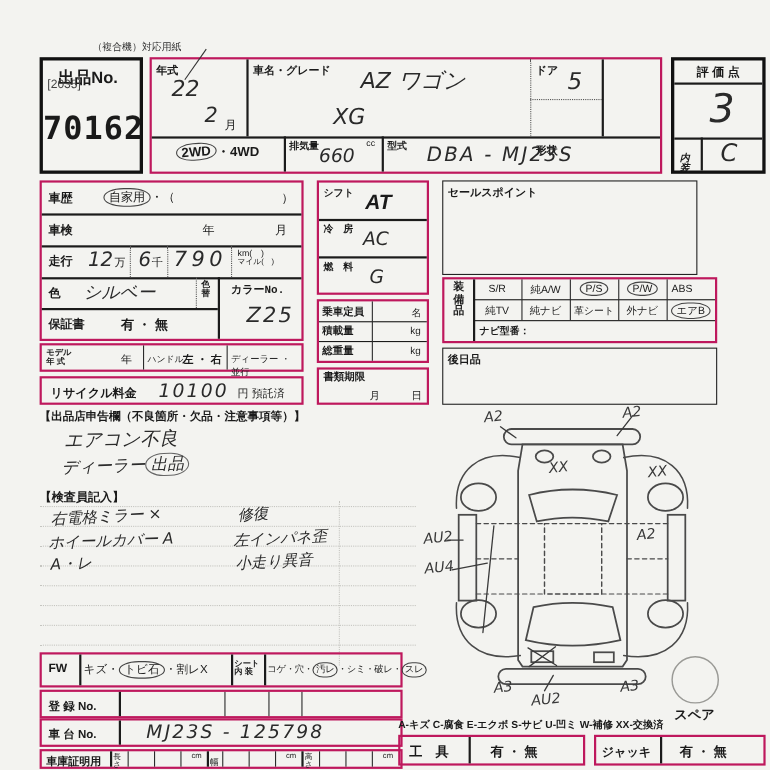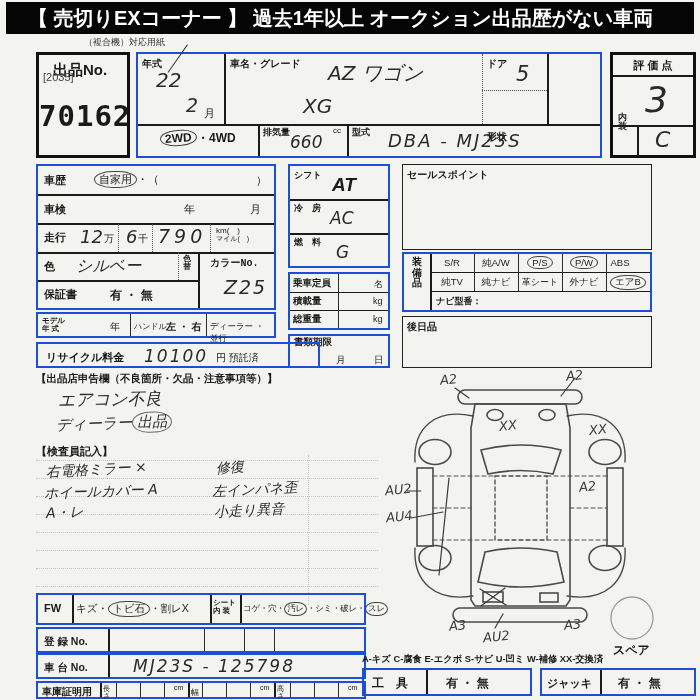--- a/index.html
+++ b/index.html
@@ -1,19 +1,19 @@
 <!DOCTYPE html>
 <html><head>
 <meta charset="utf-8">
 <style>
   html,body{margin:0;padding:0;background:#e8e8e6;}
   .sheet{position:relative;width:700px;height:700px;background:#f3f3f0;
          font-family:"Liberation Sans",sans-serif;color:#1a1a1a;overflow:hidden;}
   .abs{position:absolute;}
-  .box{border:2px solid #1d4ed8;box-sizing:border-box;}
+  .box{border:2px solid #be185d;box-sizing:border-box;}
   .thick{border:3px solid #111;box-sizing:border-box;}
   .thin{border:1.5px solid #222;box-sizing:border-box;}
   .lbl{font-weight:bold;}
   .hw{font-family:"DejaVu Sans",sans-serif;font-style:italic;color:#2a2a2a;}
   .banner{background:#050505;color:#fff;font-weight:bold;}
   .circ{display:inline-block;border:1.5px solid #444;border-radius:50% / 58%;padding:0 4px;}
   .vline{position:absolute;background:#1b1b1b;width:2px;}
   .hline{position:absolute;background:#1b1b1b;height:2px;}
   .vline-thin{position:absolute;background:#2b2b2b;width:1px;}
   .vdot{position:absolute;border-left:1px dotted #555;width:0;}
@@ -21,21 +21,20 @@
   .rule{position:absolute;border-top:1px dotted #c5c5c0;height:0;}
   .mark{position:absolute;font-family:"DejaVu Sans",sans-serif;font-style:italic;
         font-size:13px;color:#3a3a3a;transform:rotate(-6deg);}
   .stack{line-height:1.05;}
 </style>
 </head>
 <body>
 
 <div class="sheet">
 
-  <div class="abs banner" style="left:6px;top:2px;width:688px;height:32px;font-size:20px;line-height:32px;padding-left:22px;box-sizing:border-box;">【 売切りEXコーナー 】 過去1年以上 オークション出品歴がない車両</div>
   <div class="abs" style="left:84px;top:36px;font-size:9px;color:#333;text-align:right;">（複合機）対応用紙</div>
 
   <div class="abs thick" style="left:36px;top:52px;width:94px;height:106px;">
     <div class="abs lbl" style="left:14px;top:6px;font-size:15px;">出品No.</div>
     <div class="abs" style="left:4px;top:16px;font-size:11px;color:#444;">[2035]</div>
     <div class="abs" style="left:0;top:44px;width:88px;text-align:center;font-size:29px;font-weight:bold;font-family:'DejaVu Sans Mono',monospace;letter-spacing:1px;">70162</div>
   </div>
 
   <div class="abs box" style="left:136px;top:52px;width:466px;height:106px;">
     <div class="hline" style="left:0;top:70px;width:462px;"></div>
@@ -69,21 +68,21 @@
     <div class="abs lbl" style="left:214px;top:72px;font-size:9px;">型式</div>
     <div class="abs hw" style="left:250px;top:76px;font-size:18px;letter-spacing:2px;">DBA - MJ23S</div>
   </div>
 
   <div class="abs thick" style="left:610px;top:52px;width:86px;height:106px;">
     <div class="abs lbl" style="left:0;top:3px;width:80px;text-align:center;font-size:11px;">評 価 点</div>
     <div class="hline" style="left:0;top:20px;width:80px;"></div>
     <div class="abs hw" style="left:32px;top:24px;font-size:36px;">3</div>
     <div class="hline" style="left:0;top:70px;width:80px;"></div>
     <div class="vline" style="left:24px;top:70px;height:30px;"></div>
-    <div class="abs lbl stack" style="left:5px;top:58px;font-size:9px;width:10px;">内装</div>
+    <div class="abs lbl stack" style="left:5px;top:84px;font-size:9px;width:10px;font-style:italic;">内装</div>
     <div class="abs hw" style="left:42px;top:72px;font-size:22px;">C</div>
   </div>
 
   <div class="abs box" style="left:36px;top:164px;width:240px;height:146px;">
     <div class="hline" style="left:0;top:28px;width:236px;"></div>
     <div class="hline" style="left:0;top:57px;width:236px;"></div>
     <div class="hline" style="left:0;top:86px;width:236px;"></div>
     <div class="hline" style="left:0;top:114px;width:160px;"></div>
     <div class="vline" style="left:160px;top:86px;height:56px;"></div>
     <div class="vdot" style="left:140px;top:86px;height:28px;"></div>
@@ -147,21 +146,21 @@
     <div class="abs lbl" style="left:3px;top:39px;font-size:9.5px;">総重量</div>
     <div class="abs" style="left:83px;top:40px;font-size:9px;">kg</div>
   </div>
 
   <div class="abs box" style="left:288px;top:334px;width:102px;height:34px;">
     <div class="abs lbl" style="left:4px;top:0;font-size:9.5px;">書類期限</div>
     <div class="abs" style="left:46px;top:18px;font-size:9.5px;">月</div>
     <div class="abs" style="left:84px;top:18px;font-size:9.5px;">日</div>
   </div>
 
-  <div class="abs thin" style="left:402px;top:164px;width:250px;height:86px;">
+  <div class="abs thin" style="left:402px;top:164px;width:232px;height:86px;">
     <div class="abs lbl" style="left:4px;top:3px;font-size:10px;">セールスポイント</div>
   </div>
 
   <div class="abs box" style="left:402px;top:252px;width:250px;height:60px;">
     <div class="vline" style="left:26px;top:0;height:56px;"></div>
     <div class="abs lbl stack" style="left:8px;top:3px;font-size:10px;width:12px;">
       <div>装</div>
         <div>備</div>
         <div>品</div>
     </div>
@@ -195,21 +194,21 @@
     <div class="abs lbl stack" style="left:4px;top:3px;font-size:7.5px;">
       <div>モデル</div>
         <div>年 式</div>
     </div>
     <div class="abs" style="left:72px;top:6px;font-size:10px;">年</div>
     <div class="abs" style="left:96px;top:7px;font-size:8px;">ハンドル</div>
     <div class="abs lbl" style="left:128px;top:6px;font-size:10px;">左 ・ 右</div>
     <div class="abs" style="left:172px;top:7px;font-size:8.5px;">ディーラー ・ 並行</div>
   </div>
 
-  <div class="abs box" style="left:36px;top:342px;width:284px;height:26px;">
+  <div class="abs box" style="left:36px;top:342px;width:240px;height:26px;">
     <div class="abs lbl" style="left:8px;top:6px;font-size:11px;">リサイクル料金</div>
     <div class="abs hw" style="left:106px;top:2px;font-size:17px;letter-spacing:2px;">10100</div>
     <div class="abs" style="left:178px;top:7px;font-size:10px;">円 預託済</div>
   </div>
 
   <div class="abs lbl" style="left:36px;top:372px;font-size:10.5px;">【出品店申告欄（不良箇所・欠品・注意事項等）】</div>
   <div class="abs hw" style="left:58px;top:388px;font-size:17px;transform:rotate(-1deg);">エアコン不良</div>
   <div class="abs hw" style="left:56px;top:413px;font-size:15px;transform:rotate(-2deg);">
     <span>ディーラー</span><span class="circ" style="border-color:#666;">出品</span>
   </div>

